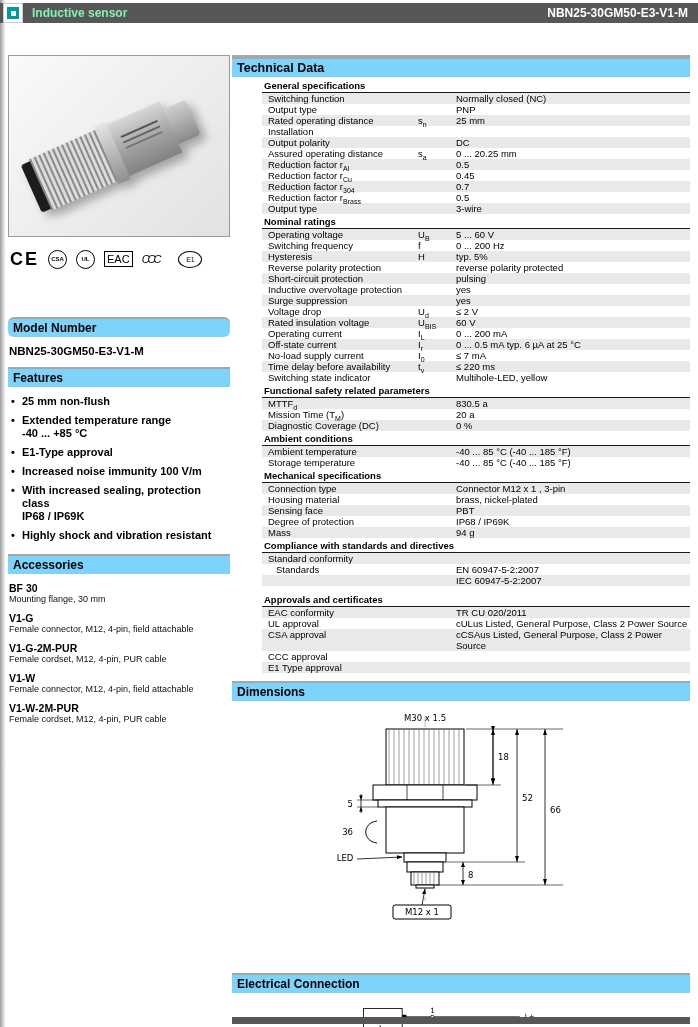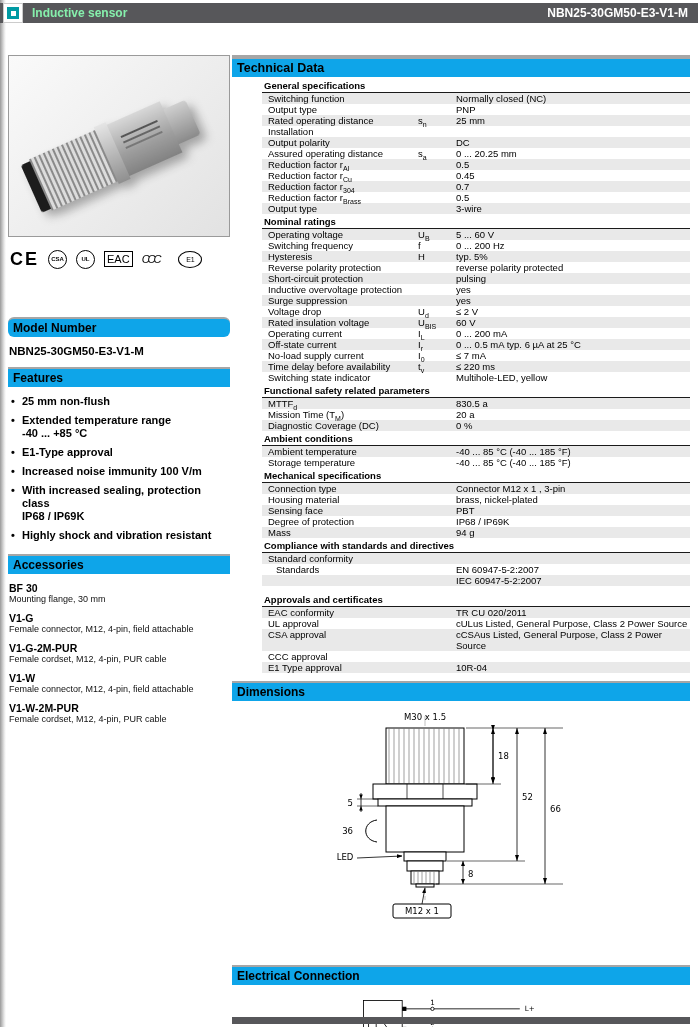--- a/index.html
+++ b/index.html
@@ -10,21 +10,21 @@
   
   .topbar{position:absolute;top:3px;left:0;right:0;height:20px;background:#57575a;
           display:flex;align-items:center;}
   .logo{position:absolute;left:3px;top:0px;width:20px;height:20px;background:#fff;
         border:1px solid #ccc;box-sizing:border-box;}
   .logo-inner{position:absolute;left:3px;top:3px;width:12px;height:12px;background:#009aa3;}
   .logo-inner:after{content:"";position:absolute;left:4px;top:4px;width:5px;height:5px;background:#fff;}
   .topbar-title{color:#86efac;font-weight:bold;font-size:12px;margin-left:32px;}
   .topbar-part{color:#fff;font-weight:bold;font-size:12px;margin-left:auto;margin-right:10px;}
   
-  .bar{background:#0ea5e9;border-top:2px solid #a6a6a6;font-weight:bold;font-size:12px;
+  .bar{background:#7dd3fc;border-top:2px solid #a6a6a6;font-weight:bold;font-size:12px;
        line-height:14px;padding:2px 5px;}
   
   .left-col{position:absolute;left:8px;top:55px;width:222px;}
   .photo-box{height:180px;border:1px solid #9a9a9a;position:relative;overflow:hidden;
              background:linear-gradient(135deg,#fafafa,#e2e2e2);}
   .sensor{position:absolute;left:14px;top:62px;width:192px;height:64px;
           transform:rotate(-24deg);display:flex;align-items:center;
           filter:drop-shadow(4px 7px 5px rgba(0,0,0,0.3));}
   .s-face{width:10px;height:52px;background:#1c1c1c;border-radius:3px 0 0 3px;}
   .s-threads{width:72px;height:56px;background:repeating-linear-gradient(90deg,#8a8a8a 0 2px,#dcdcdc 2px 5px);}
@@ -63,21 +63,21 @@
   .sec-header.gap{margin-top:7px;}
   .t-row{display:grid;grid-template-columns:150px 38px 1fr;padding-left:6px;
          font-size:9.5px;line-height:11px;align-items:start;}
   .t-row.shade{background:#e9e9e9;}
   .t-label{white-space:nowrap;}
   .t-label.indent{padding-left:8px;}
   .t-sym{white-space:nowrap;}
   .t-val{white-space:pre-line;}
   sub{font-size:7px;line-height:0;}
   .dim-bar{margin-top:8px;}
-  .dim-figure{height:252px;display:flex;justify-content:center;align-items:center;}
+  .dim-figure{height:252px;display:flex;justify-content:center;align-items:flex-start;padding-top:8px;}
   .elec-bar{margin-top:12px;}
   .circuit{height:88px;display:flex;justify-content:center;align-items:center;}
   svg text{font-family:"DejaVu Sans","Liberation Sans",sans-serif;font-size:8.5px;fill:#000;}
   .footer-bar{position:absolute;left:232px;right:8px;bottom:3px;height:7px;background:#57575a;}
 </style>
 </head>
 <body>
 
 <div class="scan-edge"></div>
 
@@ -360,21 +360,20 @@
         <span class="t-sym"></span>
         <span class="t-val">cCSAus Listed, General Purpose, Class 2 Power Source</span>
       </div>
       <div class="t-row">
         <span class="t-label">CCC approval</span>
         <span class="t-sym"></span>
       </div>
       <div class="t-row shade">
         <span class="t-label">E1 Type approval</span>
         <span class="t-sym"></span>
-        <span class="t-val">10R-04</span>
       </div>
     </div>
 
   <div class="bar dim-bar">Dimensions</div>
   <div class="dim-figure">
     <svg width="320" height="238" viewBox="0 0 320 238">
       <defs>
         <marker id="ah" markerWidth="7" markerHeight="5" refX="6.5" refY="2.5" orient="auto">
           <path d="M0,0 L7,2.5 L0,5 z" fill="#000"></path>
         </marker>

